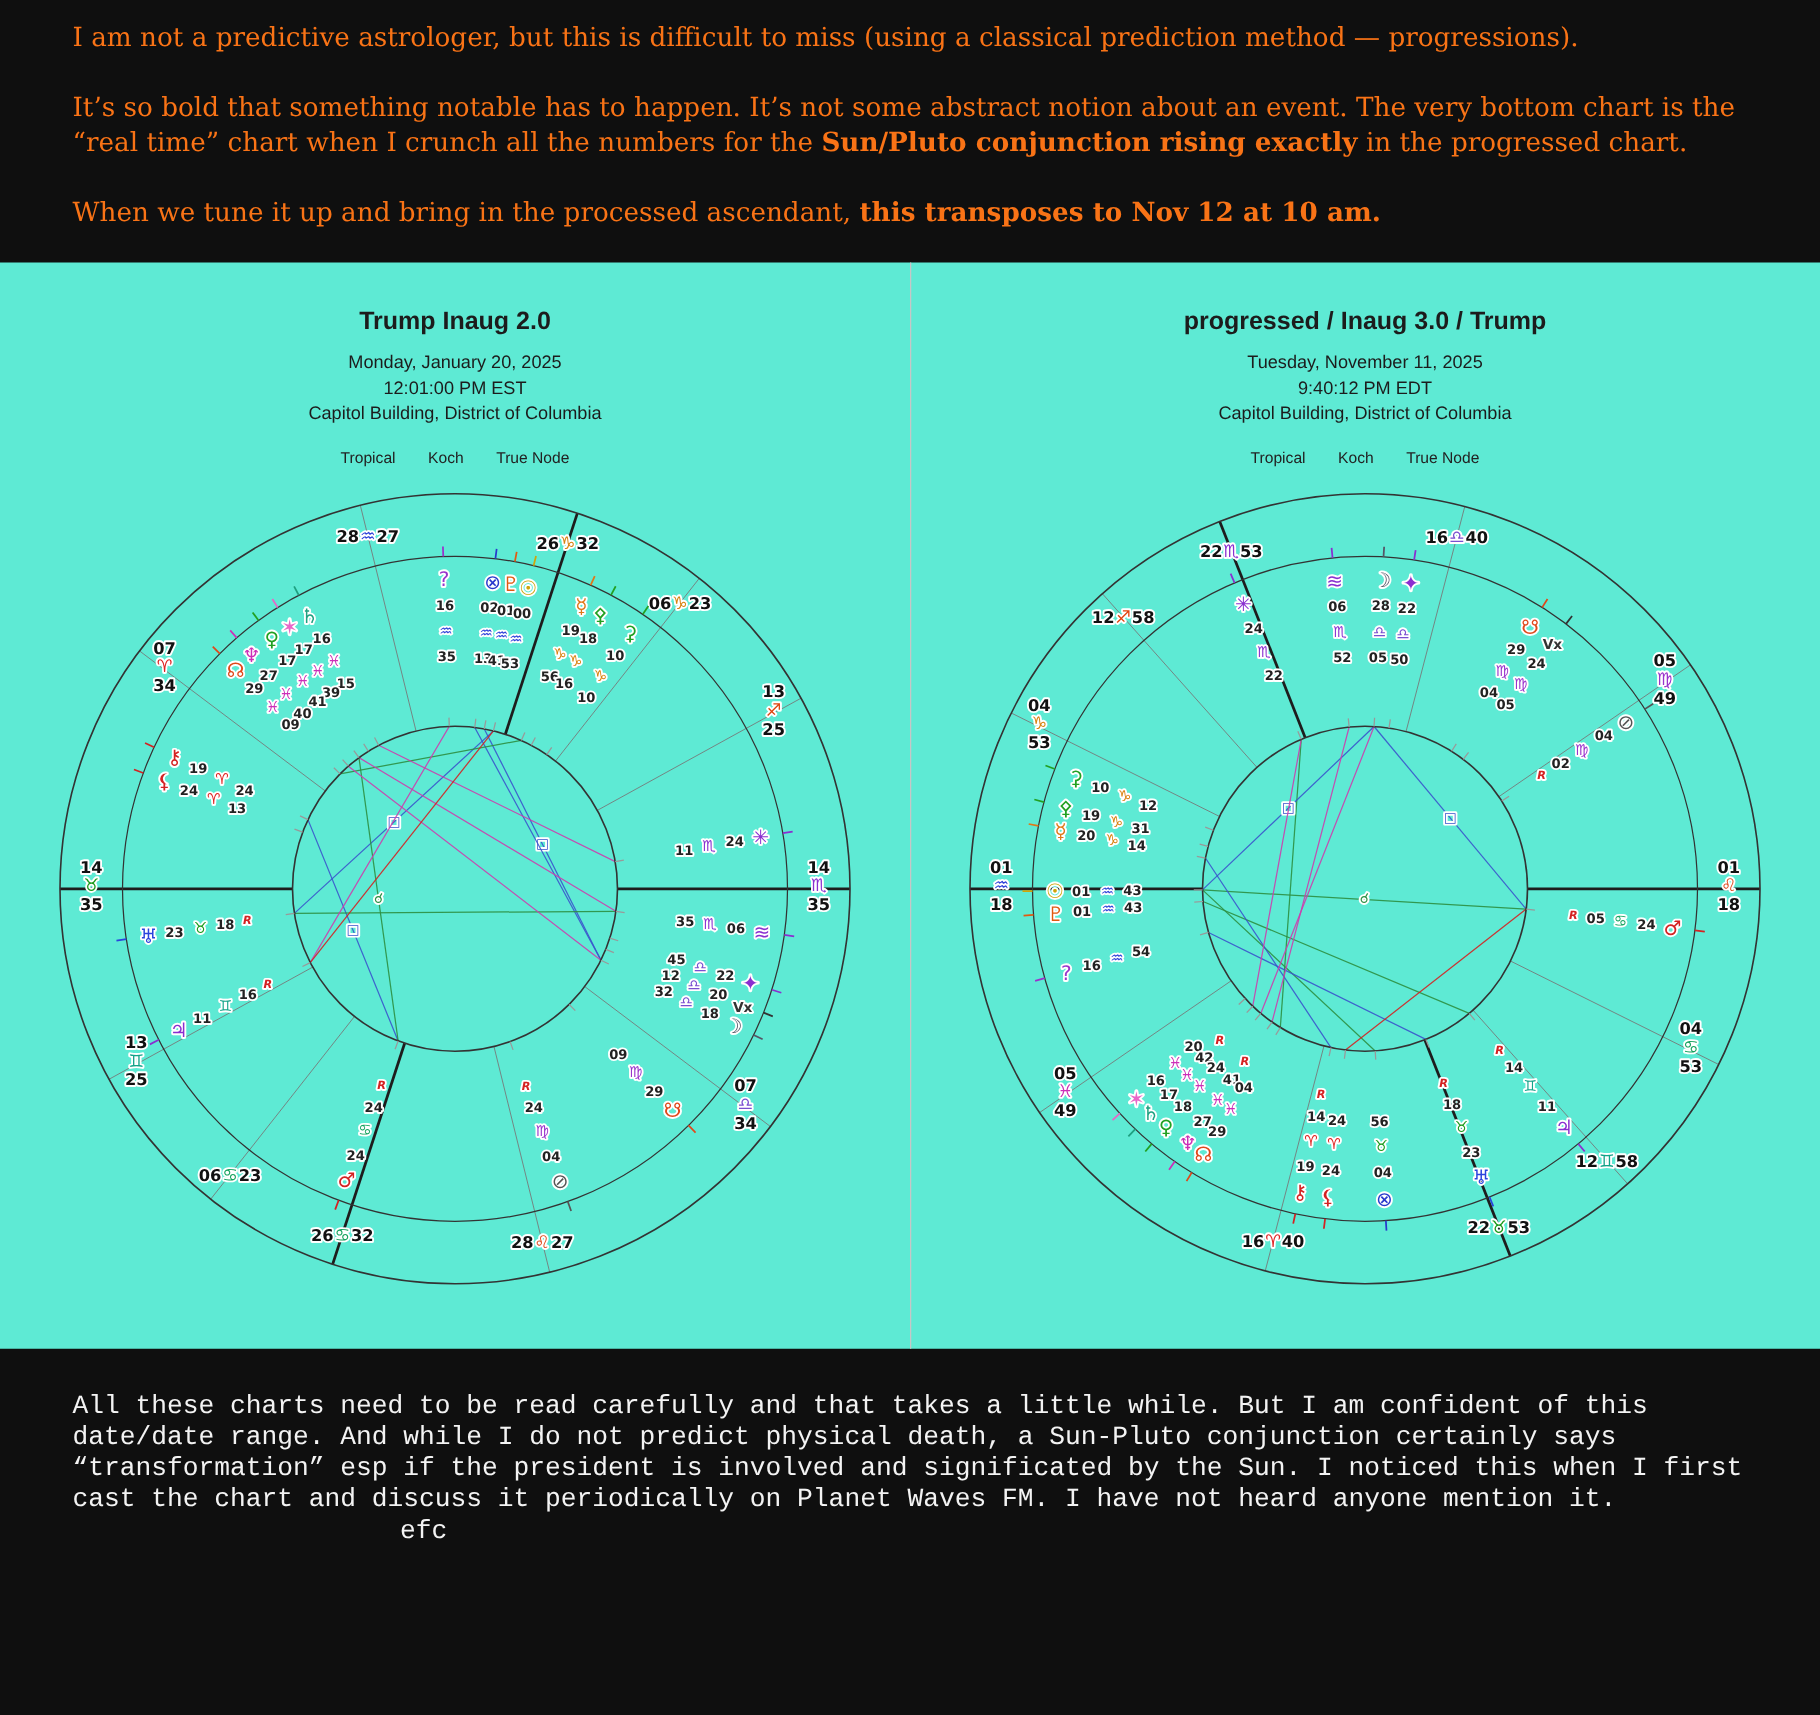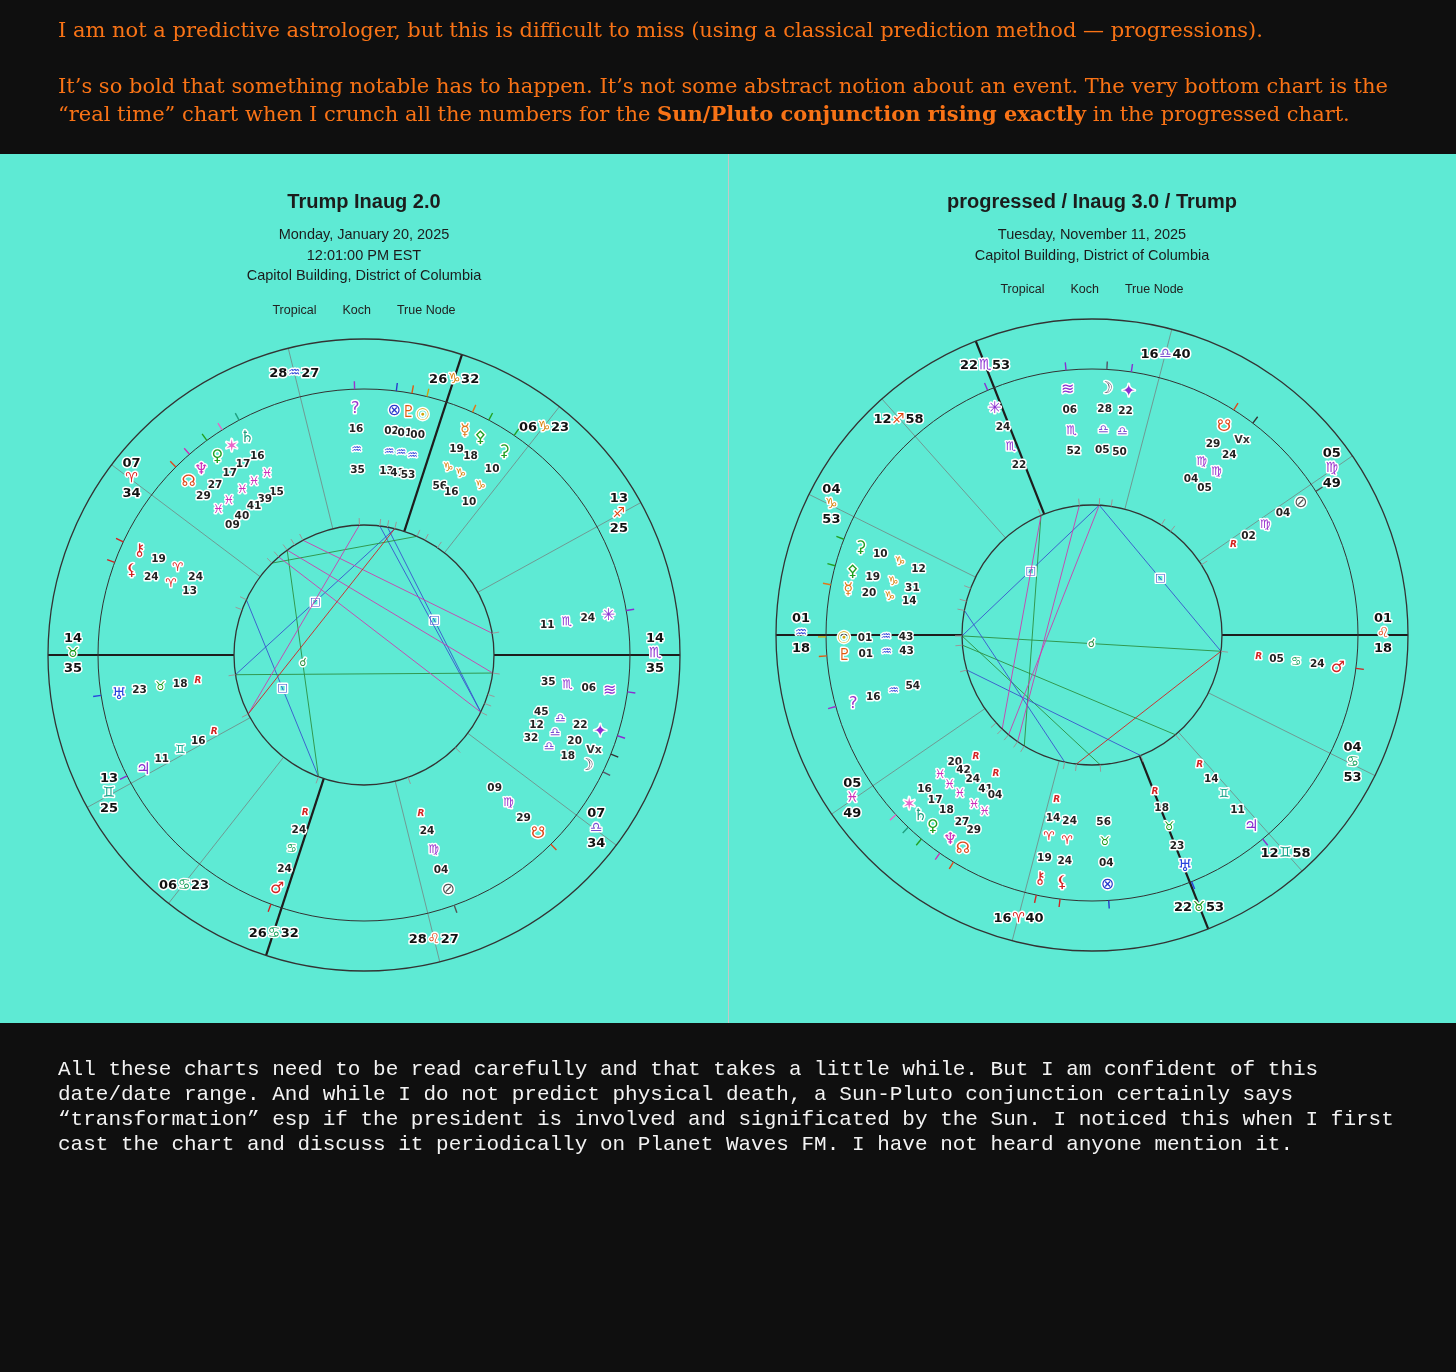--- a/index.html
+++ b/index.html
@@ -26,20 +26,21 @@
   .outro{padding:34px 58px 28px;color:#f3f3f3;font-size:21px;line-height:25px;font-family:Liberation Mono, monospace;}
   .outro p{margin:0;}
   .signature{margin-top:30px;padding-left:262px;}
 </style>
 </head>
 <body>
 
 <div class="intro">
   <p>I am not a predictive astrologer, but this is difficult to miss (using a classical prediction method — progressions).</p>
   <p><span>It’s so bold that something notable has to happen. It’s not some abstract notion about an event. The very bottom chart is the “real time” chart when I crunch all the numbers for the </span><strong>Sun/Pluto conjunction rising exactly</strong><span> in the progressed chart.</span></p>
+  <p><span>When we tune it up and bring in the processed ascendant, </span><strong>this transposes to Nov 12 at 10 am.</strong></p>
 </div>
 
 <div class="charts-panel">
   <div class="chart-col">
     <div class="chart-header">
       <div class="chart-title">Trump Inaug 2.0</div>
       <p class="chart-line">Monday, January 20, 2025</p>
       <p class="chart-line">12:01:00 PM EST</p>
       <p class="chart-line">Capitol Building, District of Columbia</p>
       <p class="chart-settings"><span>Tropical</span><span>Koch</span><span>True Node</span></p>
@@ -266,20 +267,21 @@
         <text x="508.3844240532186" y="297.91699797848815" text-anchor="middle" class="pnum halo">11</text>
       </svg>
   </div>
 
   <div class="divider"></div>
 
   <div class="chart-col">
     <div class="chart-header">
       <div class="chart-title">progressed / Inaug 3.0 / Trump</div>
       <p class="chart-line">Tuesday, November 11, 2025</p>
+      <p class="chart-line">9:40:12 PM EDT</p>
       <p class="chart-line">Capitol Building, District of Columbia</p>
       <p class="chart-settings"><span>Tropical</span><span>Koch</span><span>True Node</span></p>
     </div>
     <svg class="wheel" id="wheel-1" width="650" height="652" viewBox="0 0 650 650">
         <line x1="195.00316800829867" y1="325.907563838735" x2="453.97491117088214" y2="341.2933203633596" stroke="#2d9042" stroke-width="1" opacity="0.9"></line>
         <text x="324.4890395895904" y="336.6004421010473" text-anchor="middle" font-size="11" fill="#2d9042" class="halo">☌</text>
         <line x1="195.40074661469336" y1="335.19968244461984" x2="408.3884521039905" y2="424.731469735989" stroke="#2d9042" stroke-width="1" opacity="0.9"></line>
         <line x1="257.268747860725" y1="435.9616036457925" x2="273.996174841537" y2="205.4232053481741" stroke="#2d9042" stroke-width="1" opacity="0.9"></line>
         <line x1="333.16276753881067" y1="454.74347469567533" x2="195.00316800829867" y2="325.907563838735" stroke="#2d9042" stroke-width="1" opacity="0.9"></line>
         <line x1="332.2567956491113" y1="195.20270065634247" x2="453.97491117088214" y2="341.2933203633596" stroke="#3a55cc" stroke-width="1" opacity="0.9"></line>
@@ -497,13 +499,14 @@
         <text x="227.70039508231682" y="102.88426866420903" text-anchor="middle" class="pglyph halo" fill="#8a2fd0" font-size="16" font-weight="normal">✳</text>
         <text x="235.93947453099162" y="120.20052010796553" text-anchor="middle" class="pnum halo">24</text>
         <text x="244.1785539796664" y="139.516771551722" text-anchor="middle" class="psign halo" fill="#8a2fd0">♏</text>
         <text x="252.0252963117376" y="157.91320149815678" text-anchor="middle" class="pnum halo">22</text>
       </svg>
   </div>
 </div>
 
 <div class="outro">
   <p>All these charts need to be read carefully and that takes a little while. But I am confident of this date/date range. And while I do not predict physical death, a Sun-Pluto conjunction certainly says “transformation” esp if the president is involved and significated by the Sun. I noticed this when I first cast the chart and discuss it periodically on Planet Waves FM. I have not heard anyone mention it.</p>
+  <p class="signature">efc</p>
 </div>
 
 </body></html>

